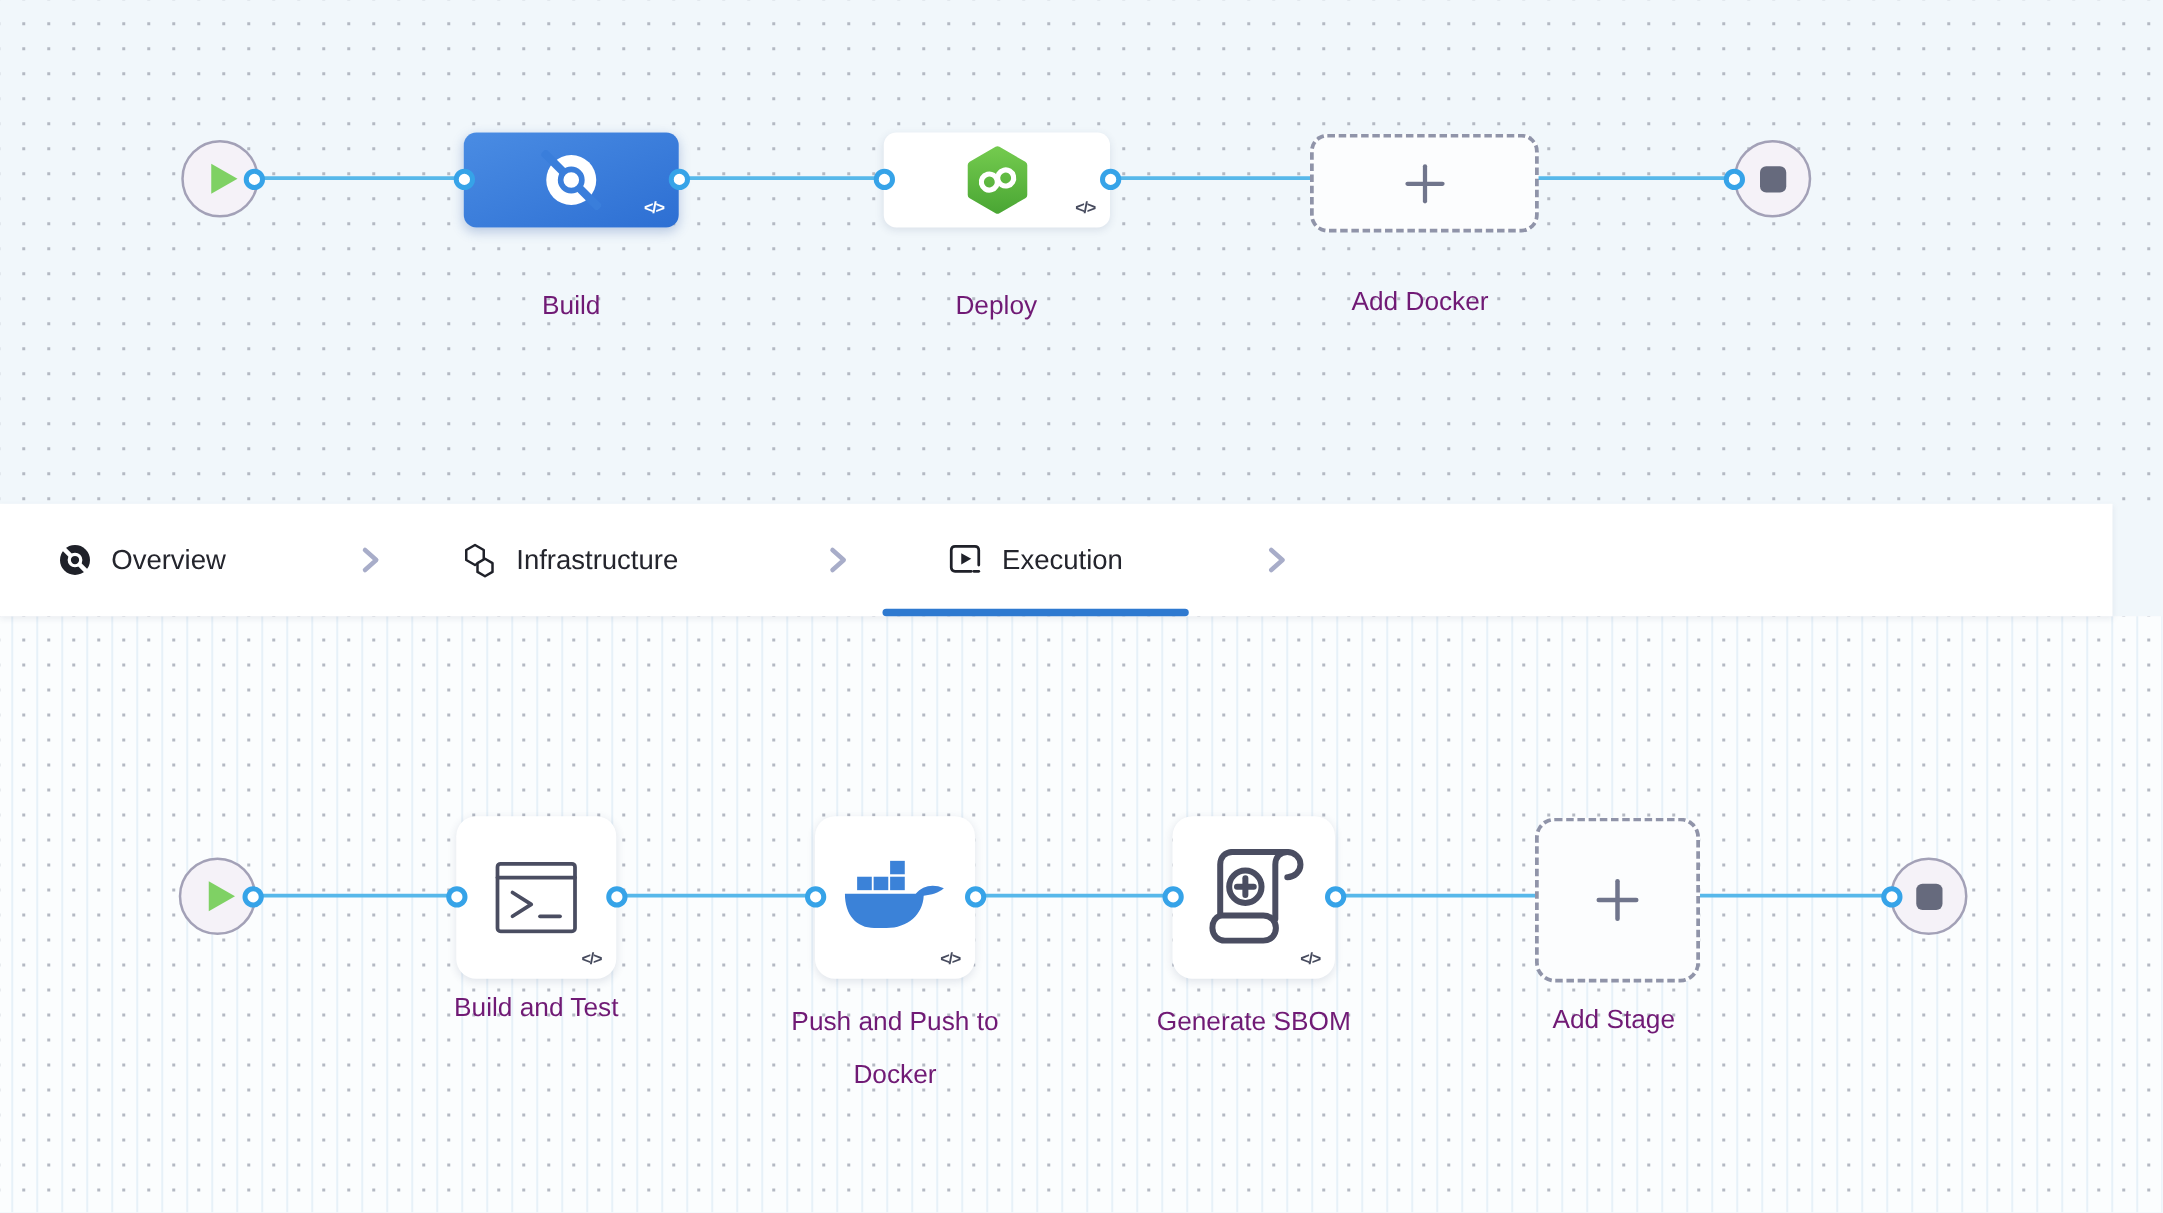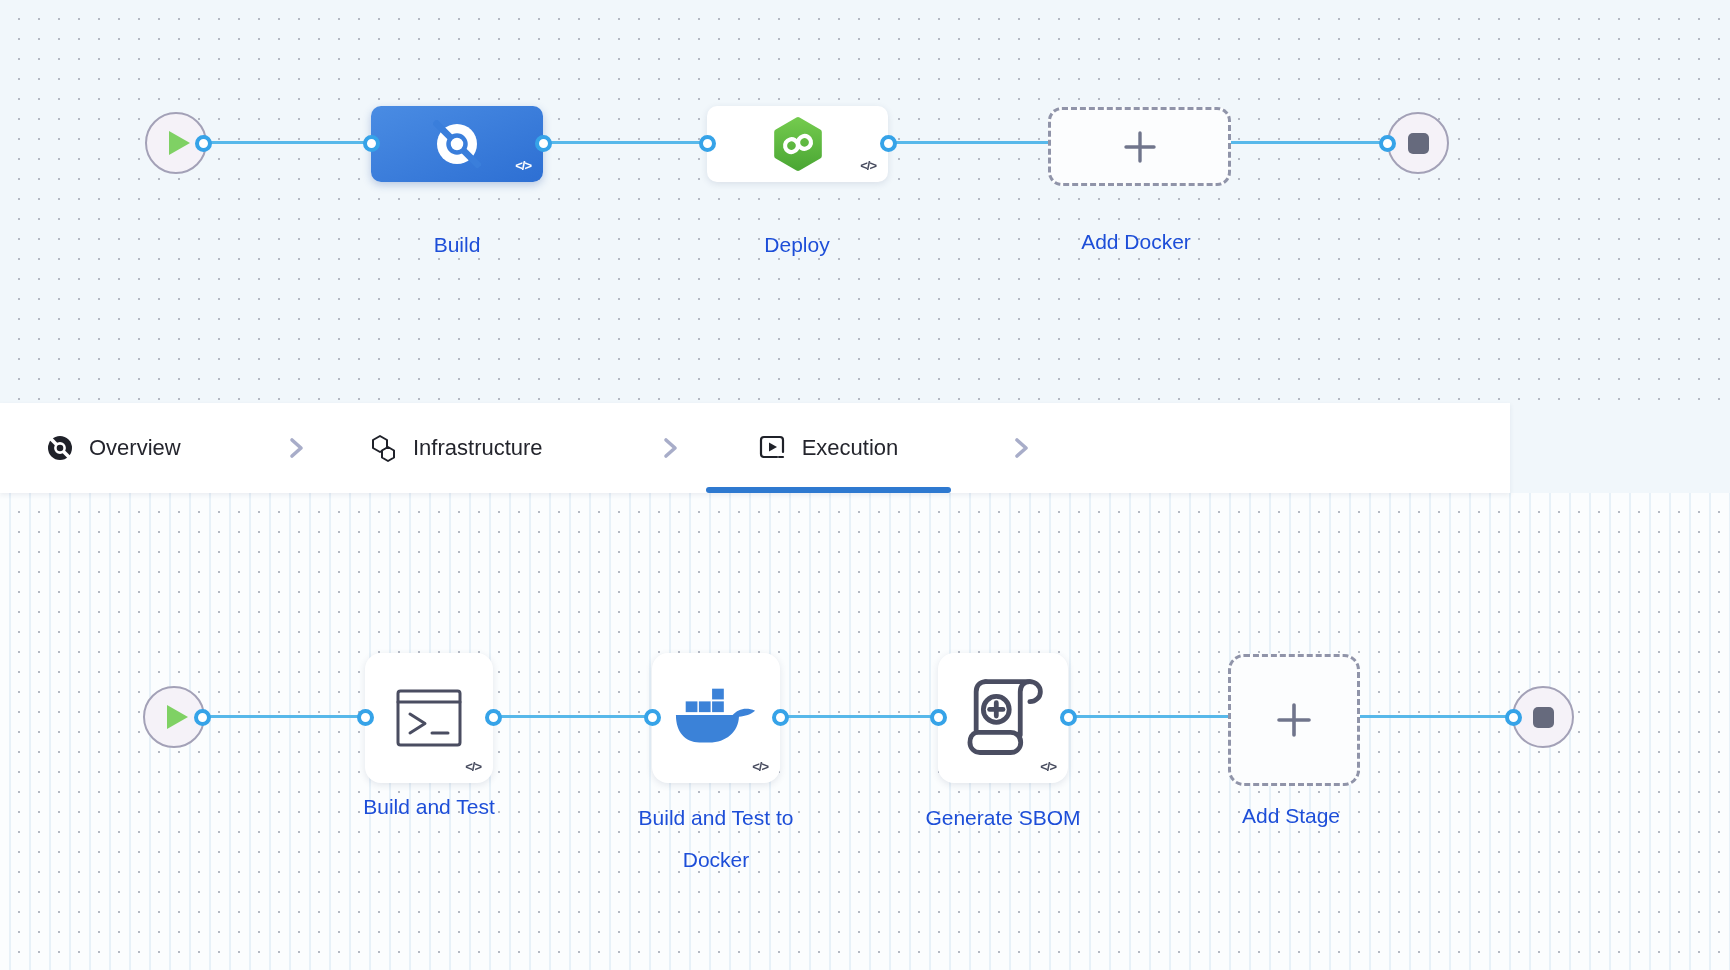--- a/index.html
+++ b/index.html
@@ -8,21 +8,21 @@
     font-family:"Liberation Sans",sans-serif;background:#f1f7fb;
   }
   
   .canvas-top{
     position:absolute;left:0;top:0;width:1730px;height:403px;
     background-color:#f1f7fb;
     background-image:radial-gradient(#b4b9c3 1.15px,transparent 1.35px);
     background-size:20px 20px;background-position:9px 9px;
   }
   .tab-bar{
-    position:absolute;left:0;top:403px;width:1510px;height:90px;
+    position:absolute;left:0;top:403px;width:1690px;height:90px;
     background:#ffffff;box-shadow:0 2px 5px rgba(40,55,90,.08);z-index:5;
   }
   .canvas-bottom{
     position:absolute;left:0;top:493px;width:1730px;height:477px;
     background-color:#fbfdfe;
     background-image:
       radial-gradient(#b4b9c3 1.15px,transparent 1.35px),
       linear-gradient(to right,#e7f1f8 1.6px,transparent 1.6px);
     background-size:20px 20px;background-position:9px 9px;
   }
@@ -67,21 +67,21 @@
     display:flex;align-items:center;justify-content:center;cursor:pointer;
   }
   .code-chip{
     position:absolute;right:12px;bottom:9px;font-size:13px;font-weight:bold;
     letter-spacing:-1px;color:#474b5e;
   }
   .code-chip.white{color:#ffffff;}
   
   .node-label{
     position:absolute;transform:translateX(-50%);text-align:center;
-    color:#1d4ed8;font-size:21px;line-height:42px;z-index:2;white-space:nowrap;
+    color:#701a75;font-size:21px;line-height:42px;z-index:2;white-space:nowrap;
   }
   .node-label.wrap{white-space:normal;width:170px;}
   
   .tab{
     position:absolute;top:0;height:100%;display:flex;align-items:center;gap:15px;
     font-size:22px;color:#24252d;cursor:pointer;z-index:6;
   }
   .tab.active{font-weight:400;justify-content:center;}
   .tab .underline{
     position:absolute;left:0;right:0;bottom:0;height:6px;border-radius:3px;background:#2e79d0;
@@ -270,15 +270,15 @@
 <div class="port" style="left:194px;top:709px;"></div>
 <div class="port" style="left:357px;top:709px;"></div>
 <div class="port" style="left:485px;top:709px;"></div>
 <div class="port" style="left:644px;top:709px;"></div>
 <div class="port" style="left:772px;top:709px;"></div>
 <div class="port" style="left:930px;top:709px;"></div>
 <div class="port" style="left:1060px;top:709px;"></div>
 <div class="port" style="left:1505px;top:709px;"></div>
 
 <div class="node-label" style="left:429px;top:786px;">Build and Test</div>
-<div class="node-label wrap" style="left:716px;top:797px;">Build and Test to Docker</div>
+<div class="node-label wrap" style="left:716px;top:797px;">Push and Push to Docker</div>
 <div class="node-label" style="left:1003px;top:797px;">Generate SBOM</div>
 <div class="node-label" style="left:1291px;top:795px;">Add Stage</div>
 
 </body></html>

